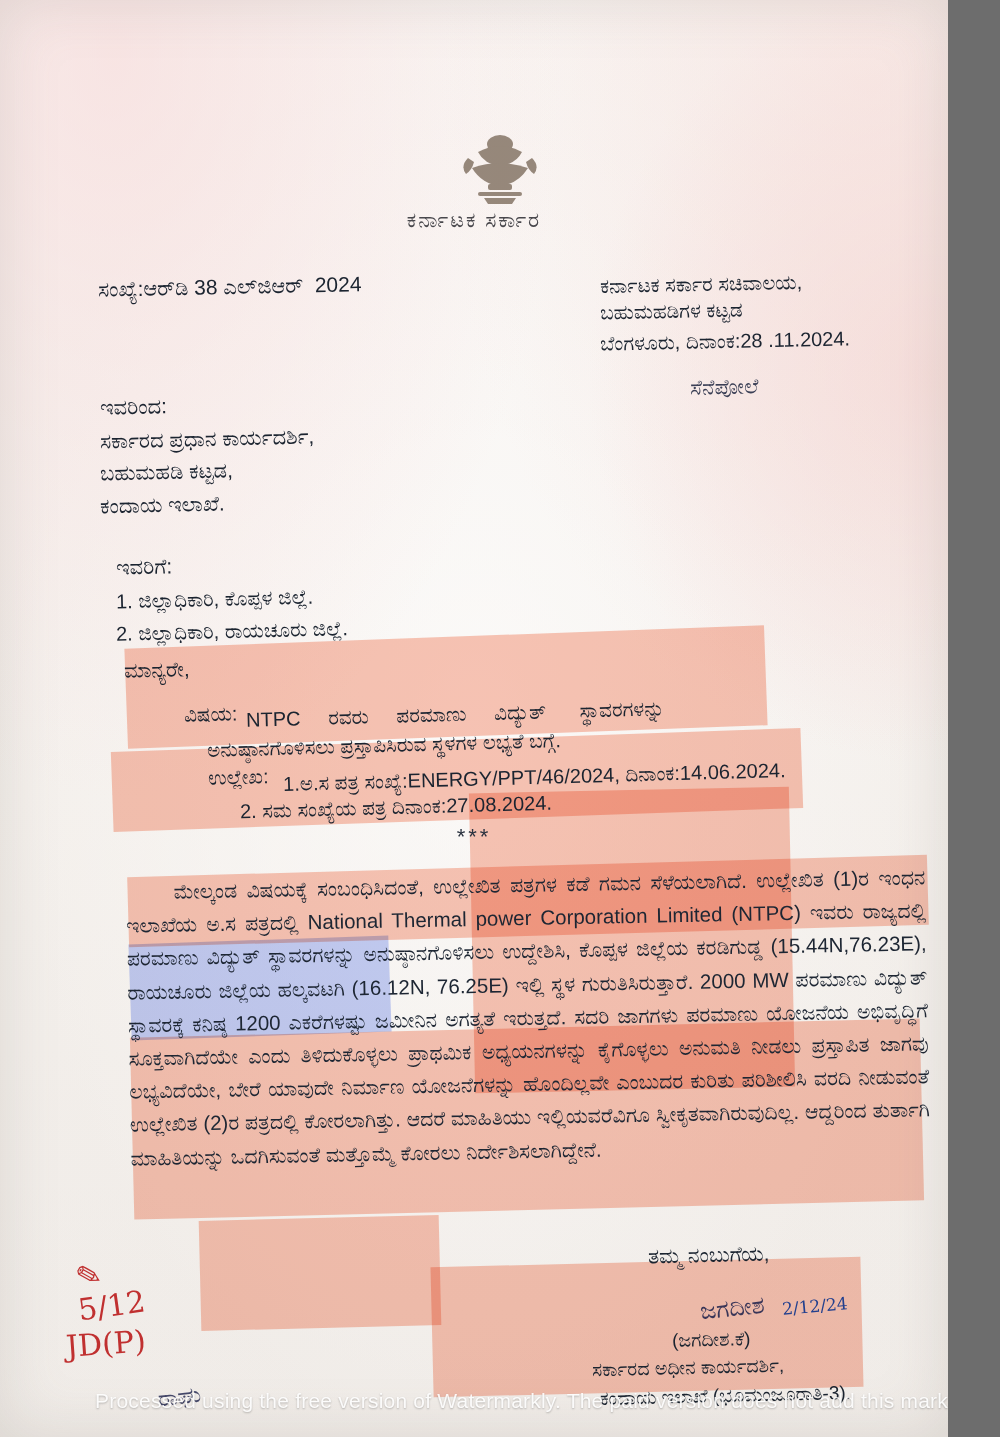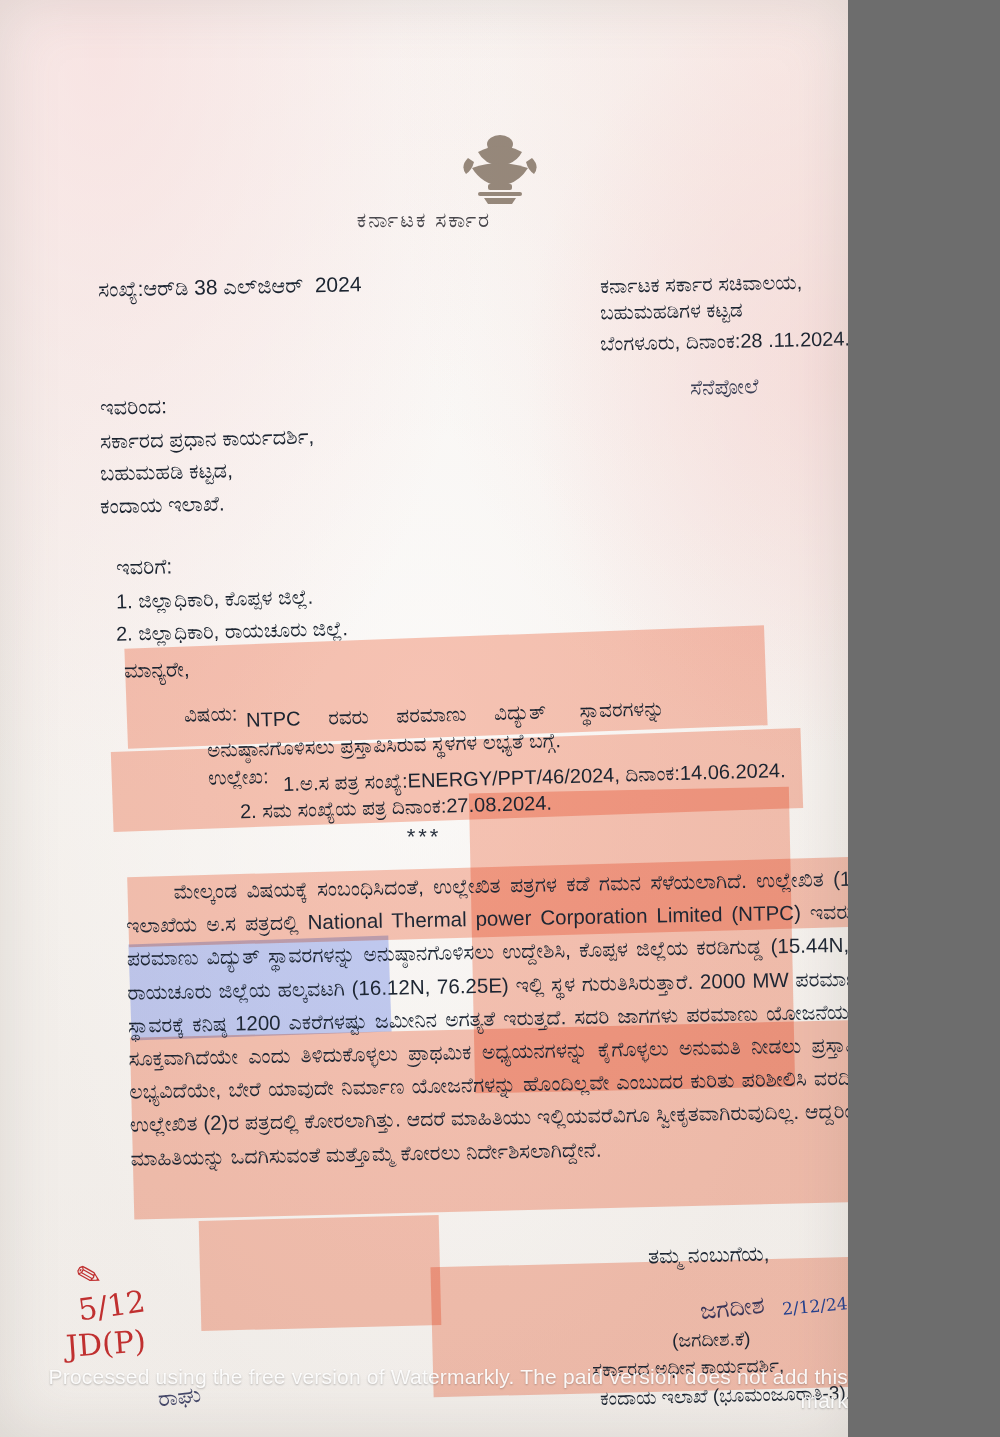--- a/index.html
+++ b/index.html
@@ -2,21 +2,21 @@
 <html><head>
 <meta charset="utf-8">
 <style>
   html, body {
     margin: 0;
     padding: 0;
     background: #6d6d6d;
   }
   .page {
     position: relative;
-    width: 848px;
+    width: 948px;
     height: 1437px;
     background: #f7f4f1;
     overflow: hidden;
     font-family: "Liberation Sans", sans-serif;
     text-decoration: underline;
   }
   
   .paper-tint {
     position: absolute;
     inset: 0;

